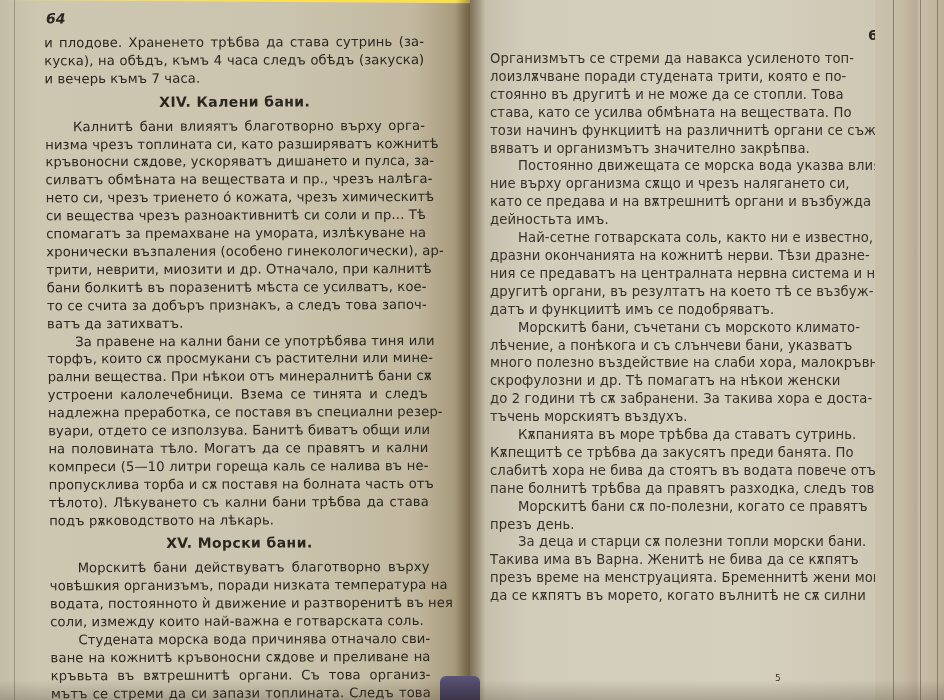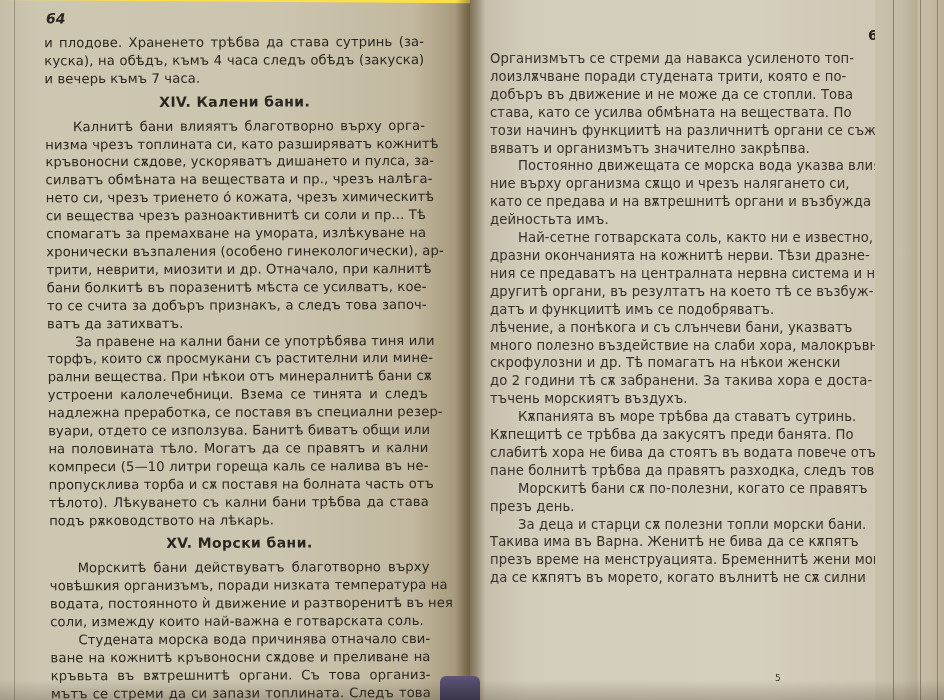--- a/index.html
+++ b/index.html
@@ -199,39 +199,40 @@
         </div>
       </div>
   </div>
 
   <div class="page page-right">
     <div class="page-number">65</div>
     <div class="text-block" id="right-text">
         <div>
           <span class="line-row">Организмътъ се стреми да навакса усиленото топ-</span>
           <span class="line-row">лоизлѫчване поради студената трити, която е по-</span>
-          <span class="line-row">добъръ въ движение и не може да се стопли. Това</span>
+          <span class="line-row">стоянно въ другитѣ и не може да се стопли. Това</span>
           <span class="line-row">става, като се усилва обмѣната на веществата. По</span>
           <span class="line-row">този начинъ функциитѣ на различнитѣ органи се съжи-</span>
           <span class="line-row last">вяватъ и организмътъ значително закрѣпва.</span>
         </div>
         <div>
           <span class="line-row indent">Постоянно движещата се морска вода указва влия-</span>
           <span class="line-row">ние върху организма сѫщо и чрезъ налягането си,</span>
           <span class="line-row">като се предава и на вѫтрешнитѣ органи и възбужда</span>
           <span class="line-row last">дейностьта имъ.</span>
         </div>
         <div>
           <span class="line-row indent">Най-сетне готварската соль, както ни е известно,</span>
           <span class="line-row">дразни окончанията на кожнитѣ нерви. Тѣзи дразне-</span>
           <span class="line-row">ния се предаватъ на централната нервна система и на</span>
           <span class="line-row">другитѣ органи, въ резултатъ на което тѣ се възбуж-</span>
           <span class="line-row last">датъ и функциитѣ имъ се подобряватъ.</span>
         </div>
         <div>
+          <span class="line-row indent">Морскитѣ бани, съчетани съ морското климато-</span>
           <span class="line-row">лѣчение, а понѣкога и съ слънчеви бани, указватъ</span>
           <span class="line-row">много полезно въздействие на слаби хора, малокръвни,</span>
           <span class="line-row">скрофулозни и др. Тѣ помагатъ на нѣкои женски</span>
           <span class="line-row">до 2 години тѣ сѫ забранени. За такива хора е доста-</span>
           <span class="line-row last">тъчень морскиятъ въздухъ.</span>
         </div>
         <div>
           <span class="line-row indent">Кѫпанията въ море трѣбва да ставатъ сутринь.</span>
           <span class="line-row">Кѫпещитѣ се трѣбва да закусятъ преди банята. По</span>
           <span class="line-row">слабитѣ хора не бива да стоятъ въ водата повече отъ</span>

